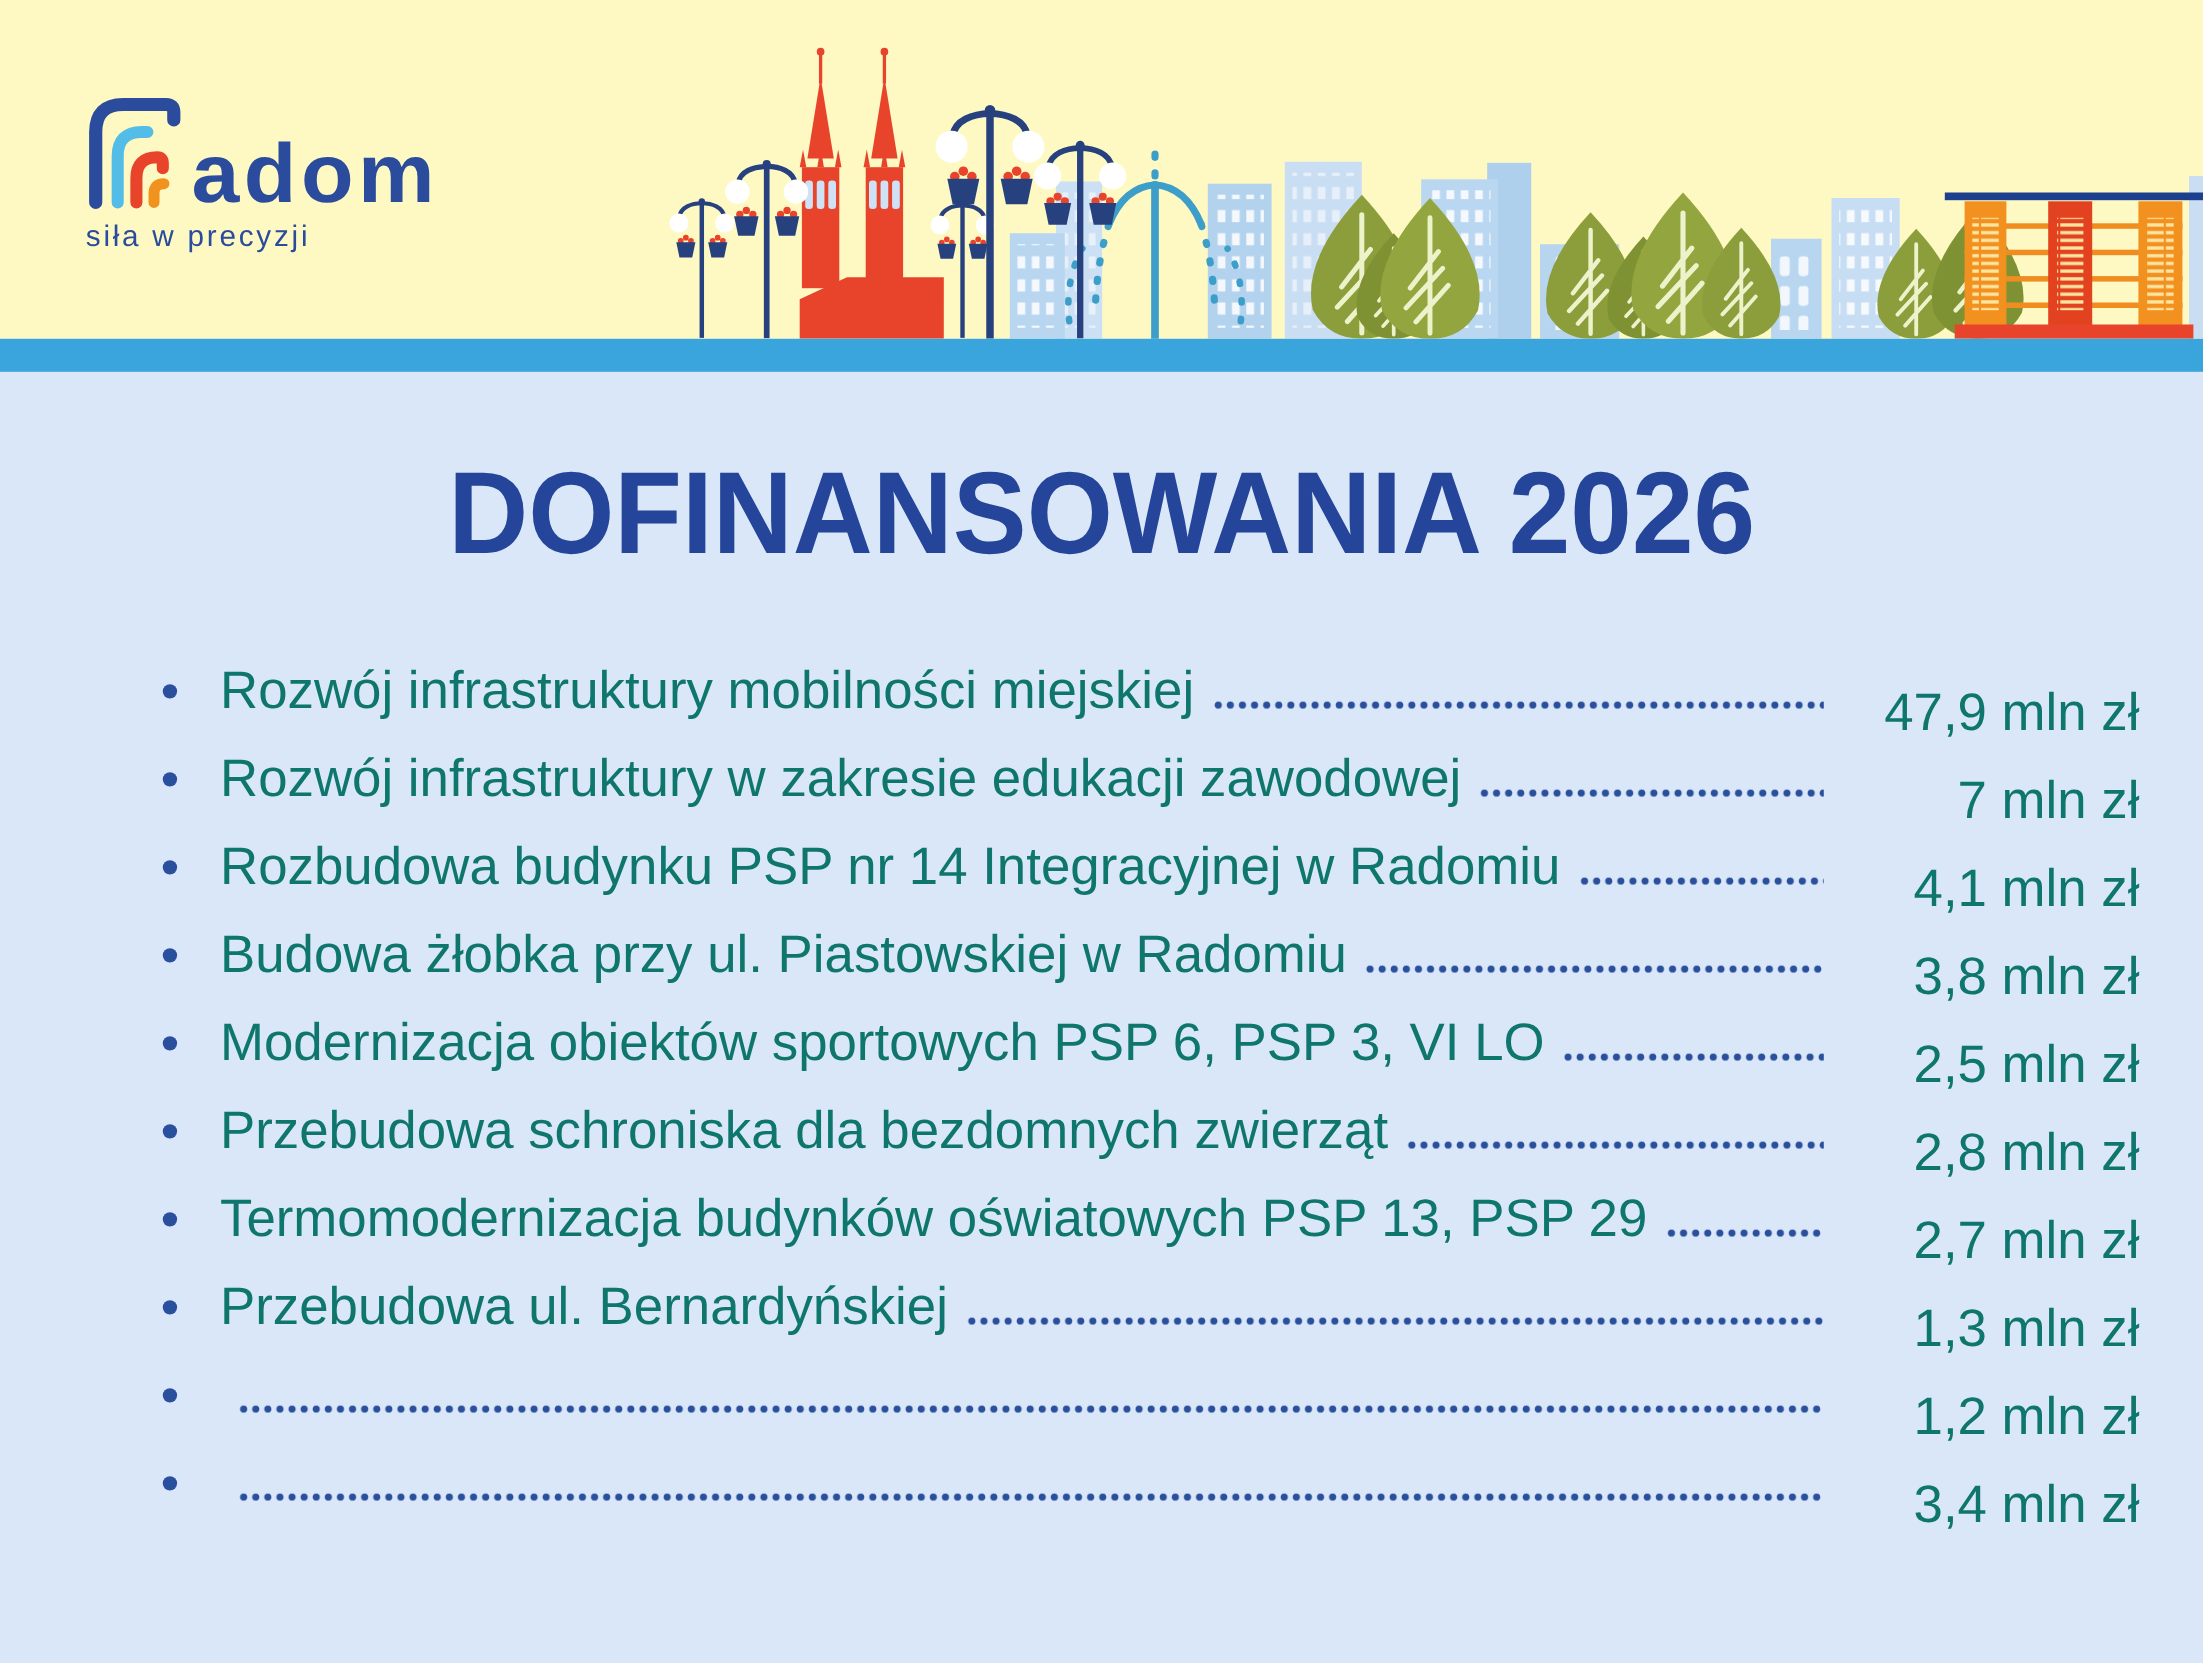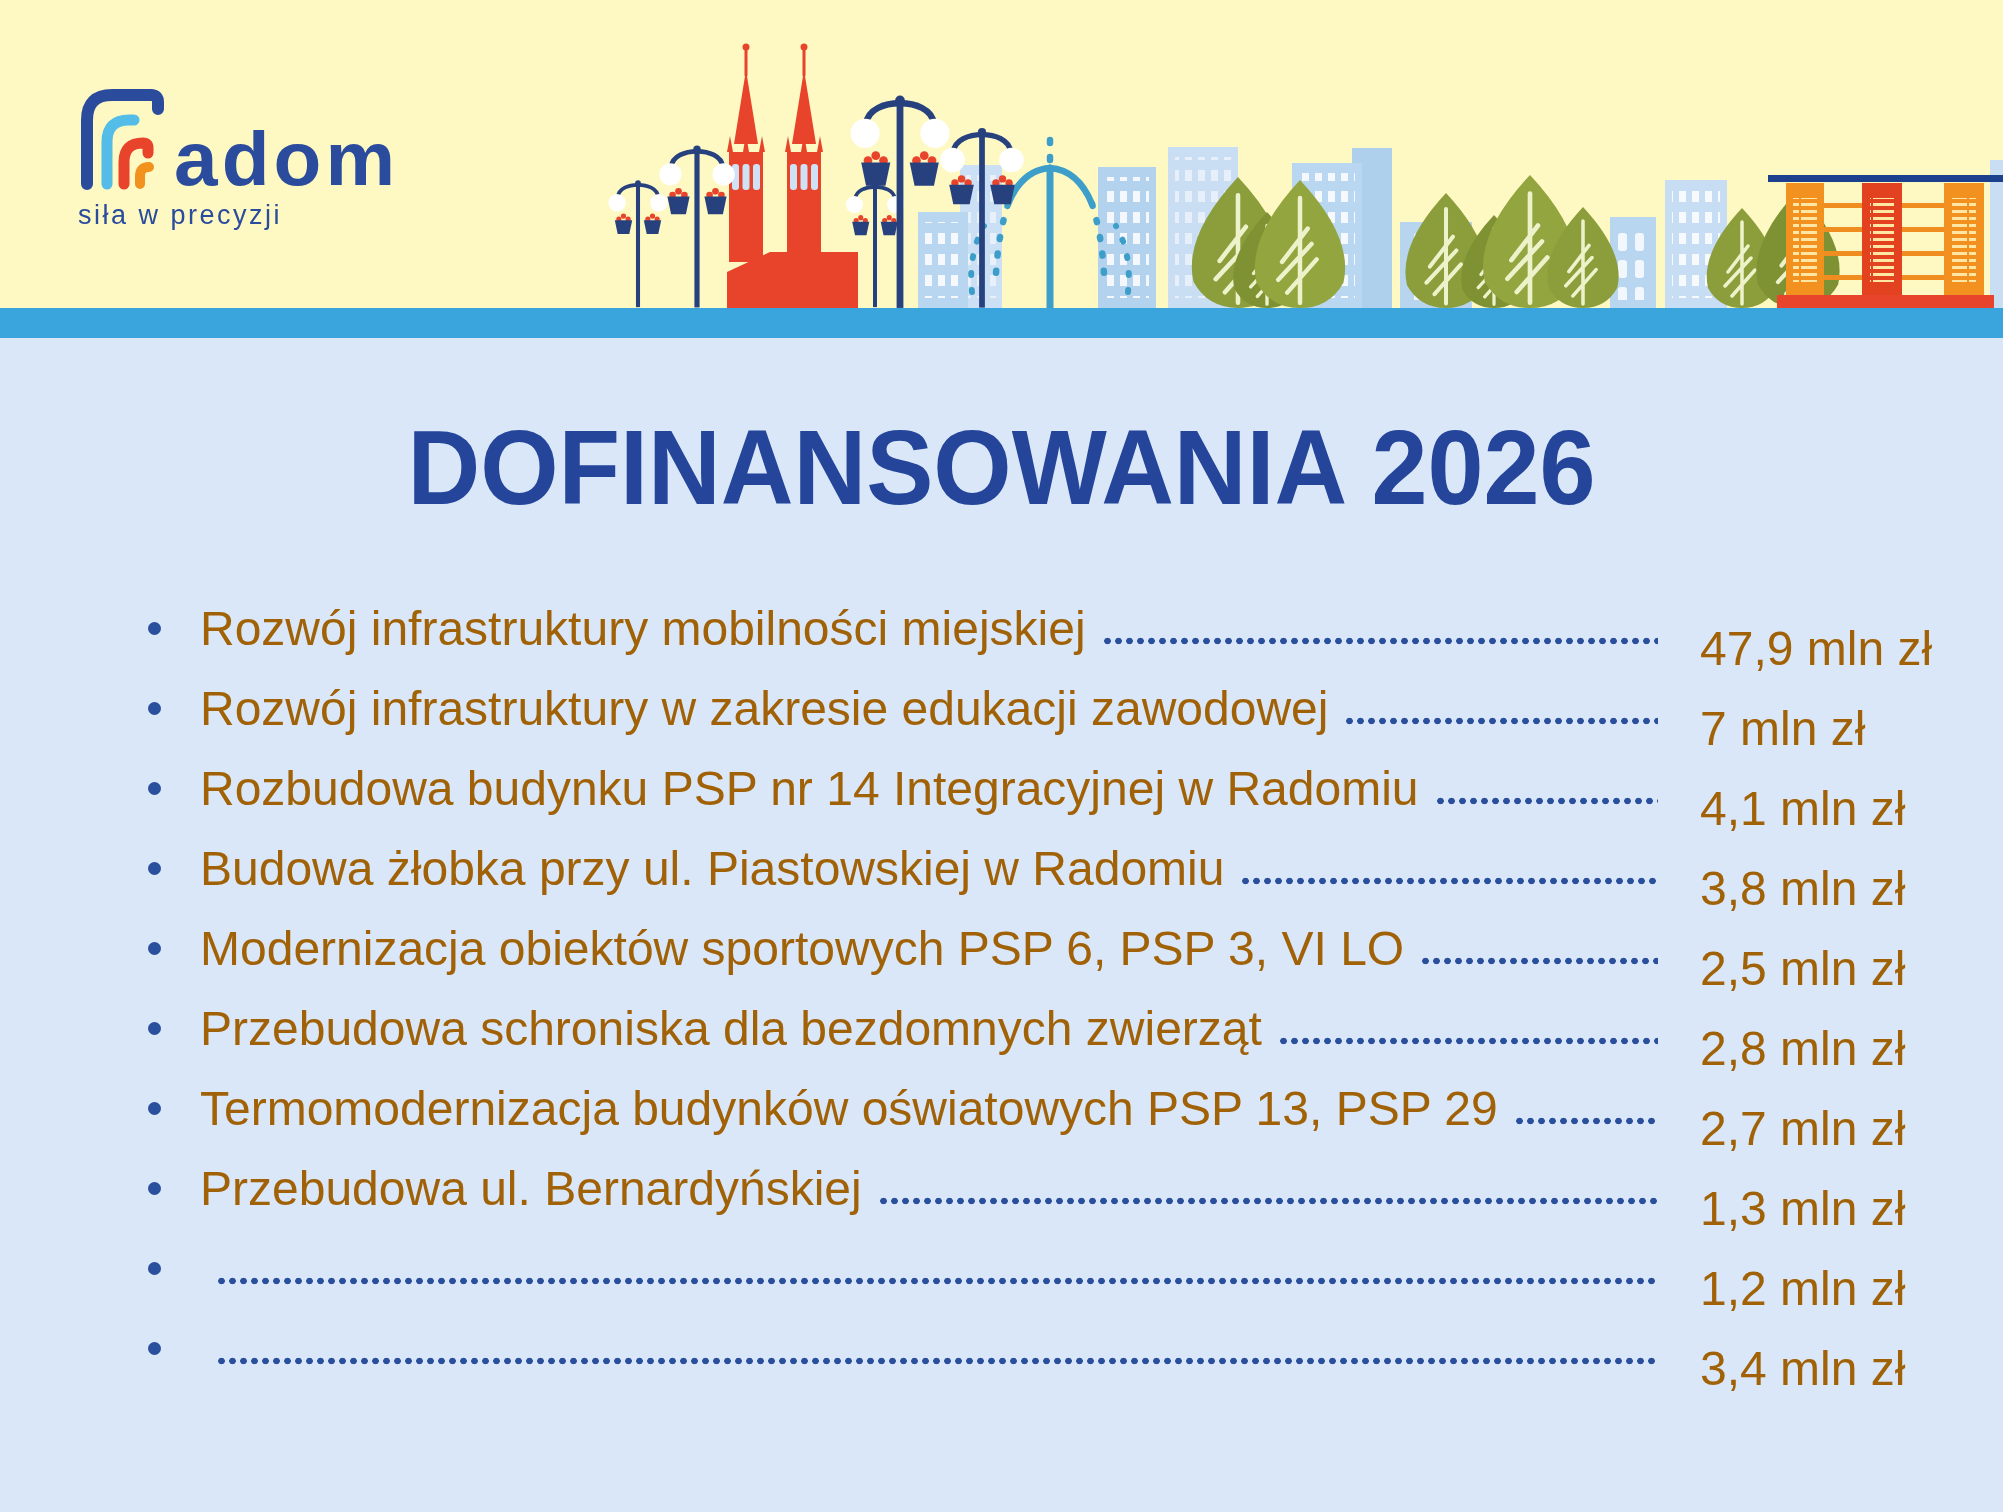--- a/index.html
+++ b/index.html
@@ -23,32 +23,32 @@
     margin-top:10px;font-size:27px;font-weight:400;letter-spacing:2.5px;color:#2b4c9d;
   }
   
   .page-title{
     position:absolute;top:414px;left:0;width:2003px;text-align:center;
     font-size:106px;font-weight:700;color:#24459a;line-height:1;
     letter-spacing:0px;transform:scaleX(0.95);
   }
   
   .list{position:absolute;top:588px;left:140px;width:1805px;}
-  .row{display:flex;align-items:center;height:80px;color:#a16207;}
+  .row{display:flex;align-items:center;height:80px;color:#0f766e;}
   .bullet{
     flex:0 0 auto;width:13px;height:13px;border-radius:50%;
     background:#2a4f9c;margin-left:8px;margin-right:39px;
   }
   .label{flex:0 0 auto;font-size:48px;white-space:nowrap;}
   .leader{
     flex:1 1 auto;height:8px;align-self:flex-end;margin:0 42px 23px 16px;
     background-image:radial-gradient(circle,#2a4f9c 3px,rgba(0,0,0,0) 3.6px);
     background-size:11px 8px;background-repeat:repeat-x;background-position:left center;
   }
-  .amount{flex:0 0 245px;font-size:48px;white-space:nowrap;text-align:left;margin-top:40px;}
+  .amount{flex:0 0 245px;font-size:48px;white-space:nowrap;text-align:right;margin-top:40px;}
 </style>
 </head>
 <body>
 
 <div class="canvas">
 
   <div class="header">
 
     <svg class="city" viewBox="0 0 2003 268" width="2003" height="268">
       <defs>

